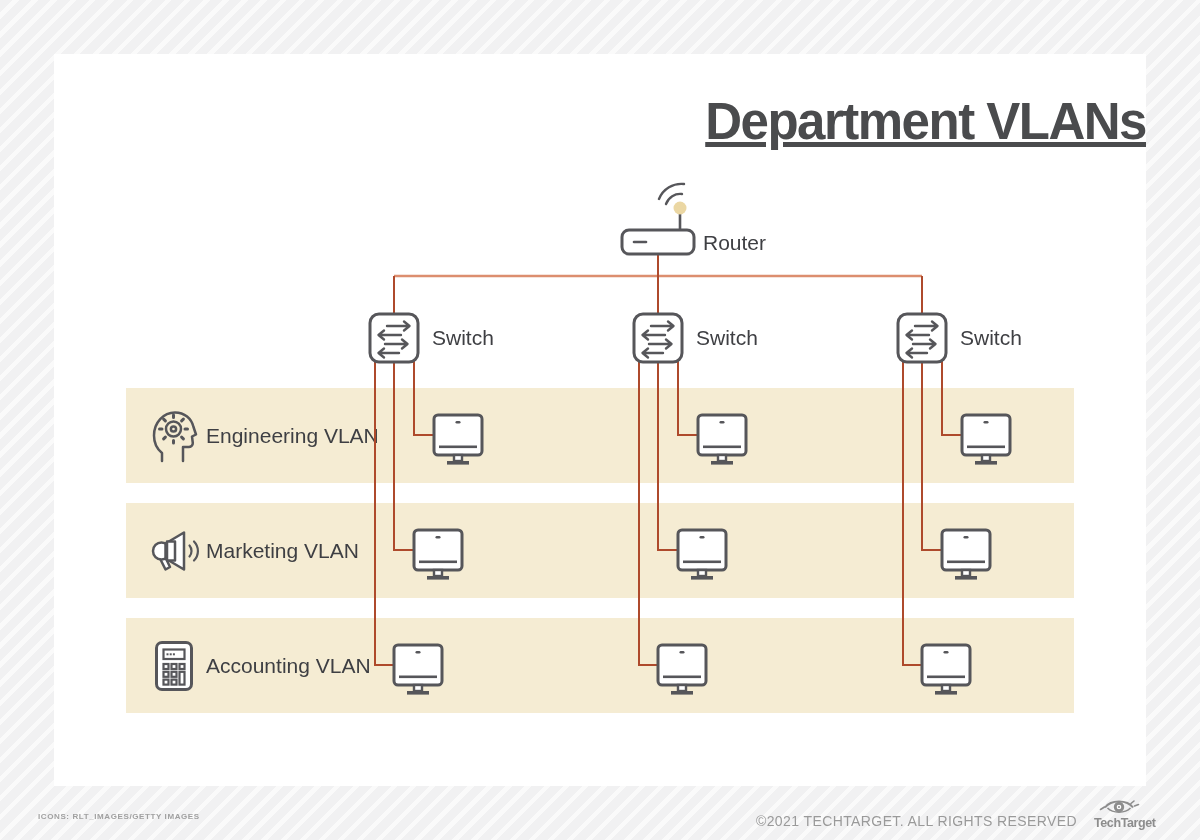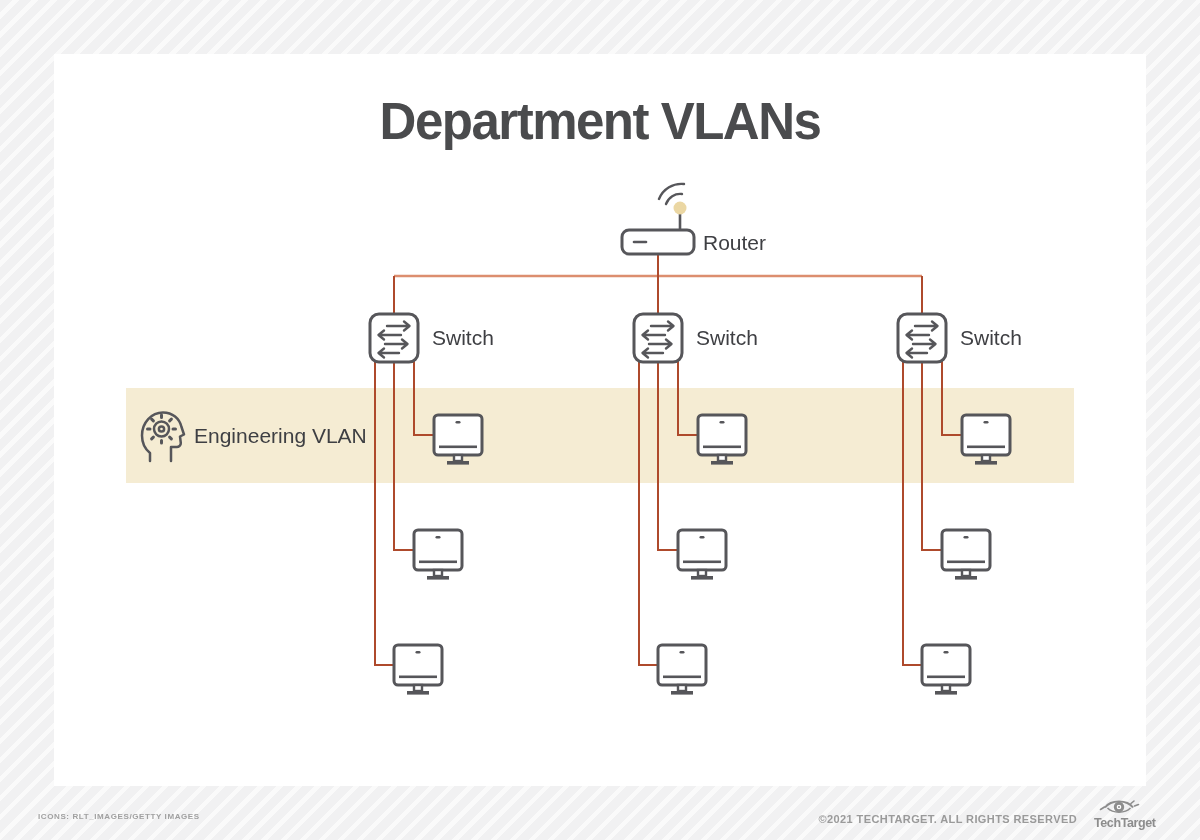--- a/index.html
+++ b/index.html
@@ -10,43 +10,43 @@
     position:relative; width:1200px; height:840px; overflow:hidden;
     background:repeating-linear-gradient(135deg,
       #f1f1f2 0px, #f1f1f2 9px, #fafafa 9px, #fafafa 13.5px);
   }
   .card {
     position:absolute; left:54px; top:54px; width:1092px; height:732px;
     background:#ffffff;
   }
   .title {
     position:absolute; left:54px; top:92px; width:1092px;
-    text-align:center; font-size:51px; font-weight:bold;
-    letter-spacing:-1.5px; color:#4a4b4d;
+    text-align:right; font-size:51px; font-weight:bold;
+    letter-spacing:-1.5px; color:#4a4b4d;text-decoration:underline;
   }
   .band {
     position:absolute; left:126px; width:948px; height:95px;
     background:#f5ecd3; z-index:1;
-    display:flex; align-items:center; padding-left:12px;
+    display:flex; align-items:center; padding-left:24px;
   }
   .band .icon-box { width:56px; display:flex; align-items:center; }
   .vlan-label, .dev-label {
     font-size:21px; color:#3e3f43;
   }
   .dev-label { position:absolute; z-index:3; height:20px; line-height:20px; }
   svg.wires { position:absolute; left:0; top:0; z-index:2; }
   .device { position:absolute; z-index:3; line-height:0; }
 
   .footer-credits {
     position:absolute; left:38px; top:812px;
     font-size:8px; font-weight:bold; letter-spacing:0.6px; color:#a0a0a0;
   }
   .footer-copyright {
     position:absolute; right:123px; top:813px;
-    font-size:11px; font-weight:bold; letter-spacing:0.4px; color:#9a9a9a;
+    font-size:14px; font-weight:normal; letter-spacing:0.4px; color:#9a9a9a;
   }
   .brand {
     position:absolute; left:1094px; top:795px; width:50px;
     text-align:center; line-height:0;
   }
   .brand-name {
     font-size:12.5px; font-weight:bold; letter-spacing:-0.4px;
     color:#8d8d8d; line-height:14px; display:block; margin-top:1px;
   }
 </style>
@@ -132,20 +132,36 @@
 
   <h1 class="title">Department VLANs</h1>
 
   <div class="band" style="top:388px">
     <span class="icon-box">
       <svg width="48" height="54" viewBox="0 0 48 54">
           <use href="#sym-head-gear"></use>
         </svg>
     </span>
     <span class="vlan-label">Engineering VLAN</span>
+  </div>
+  <div class="band" style="top:503px">
+    <span class="icon-box">
+      <svg width="50" height="46" viewBox="0 0 50 46">
+          <use href="#sym-megaphone"></use>
+        </svg>
+    </span>
+    <span class="vlan-label">Marketing VLAN</span>
+  </div>
+  <div class="band" style="top:618px">
+    <span class="icon-box">
+      <svg width="40" height="52" viewBox="0 0 40 52" style="margin-left:4px">
+          <use href="#sym-calculator"></use>
+        </svg>
+    </span>
+    <span class="vlan-label">Accounting VLAN</span>
   </div>
 
   <svg class="wires" width="1200" height="840">
     <path d="M394,276 H922" stroke="#dc8e6f" stroke-width="2.4" fill="none"></path>
     <g stroke="#ae4a2c" stroke-width="2" fill="none">
       <path d="M658,250 V314"></path>
       <path d="M394,276 V314"></path>
       <path d="M922,276 V314"></path>
       <path d="M414,345 V435 H434"></path>
       <path d="M394,345 V550 H414"></path>

